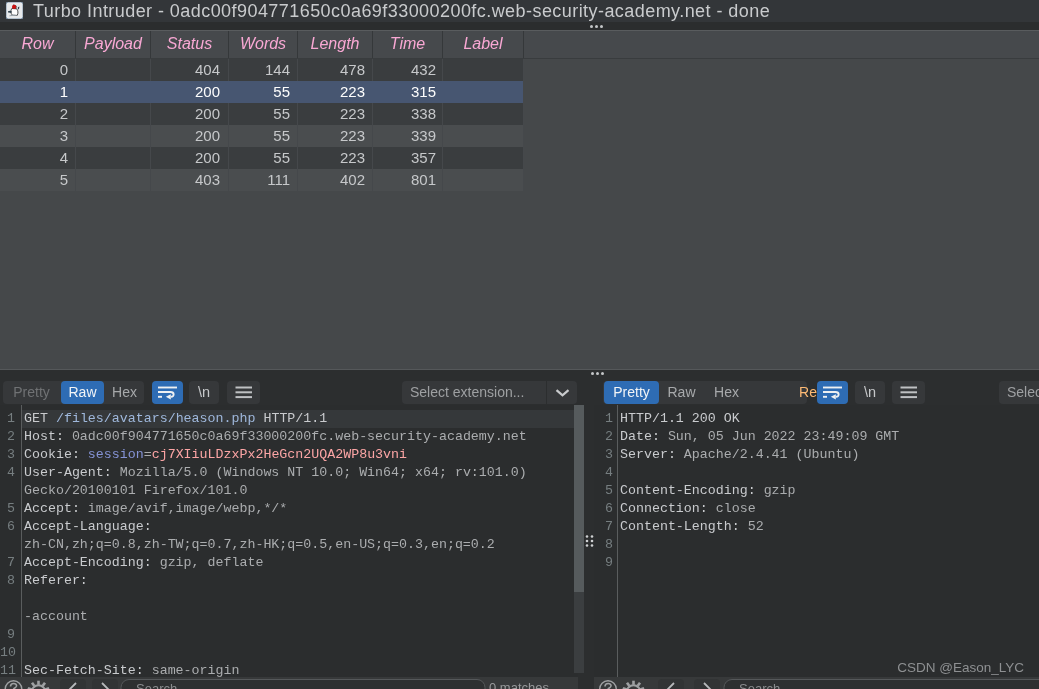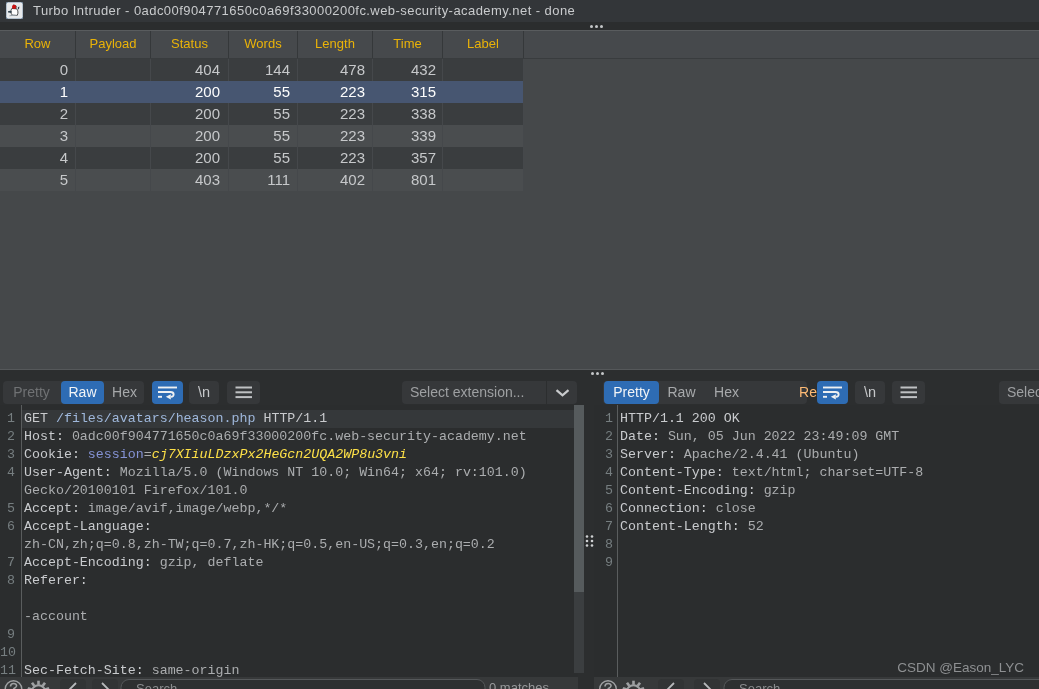--- a/index.html
+++ b/index.html
@@ -1,46 +1,46 @@
 <!DOCTYPE html>
 <html><head>
 <meta charset="utf-8">
 <style>
   html,body{margin:0;padding:0;}
   body{width:1039px;height:689px;overflow:hidden;background:#2c2e2f;font-family:"Liberation Sans",sans-serif;position:relative;}
   .abs{position:absolute;}
   
   #titlebar{left:0;top:0;width:1039px;height:22px;background:#333639;}
-  #titletext{left:33px;top:0;height:22px;line-height:22px;font-size:13px;letter-spacing:0.44px;color:#c9cbcd;white-space:nowrap;}
+  #titletext{left:33px;top:0;height:22px;line-height:22px;font-size:18px;letter-spacing:0.44px;color:#c9cbcd;white-space:nowrap;}
   
   #strip1{left:0;top:22px;width:1039px;height:8px;background:#2b2d2e;border-bottom:1px solid #595c5e;}
   .hdots{line-height:0;font-size:0;}
   .hdots span{display:inline-block;width:3.4px;height:3.4px;border-radius:50%;background:#c4c6c8;margin-right:1.6px;}
   
   #tablearea{left:0;top:31px;width:1039px;height:338px;background:#45484a;border-bottom:1px solid #55585a;}
   #thead{left:0;top:0;width:1039px;height:27px;background:#46494c;border-bottom:1px solid #393c3e;}
-  .hcell{position:absolute;top:0;height:27px;line-height:26px;text-align:center;color:#eab308;font-size:13px;border-right:1px solid #35383a;}
+  .hcell{position:absolute;top:0;height:27px;line-height:26px;text-align:center;color:#f9a8d4;font-size:16px;border-right:1px solid #35383a;font-style:italic;}
   .trow{position:absolute;left:0;width:523px;height:22px;}
   .tcell{position:absolute;top:0;height:22px;line-height:22px;text-align:right;font-size:15px;border-right:1px solid #45484b;box-sizing:border-box;}
   
   #bottom{left:0;top:370px;width:1039px;height:252px;background:#2c2e2f;}
   .tabgroup{position:absolute;top:11px;height:23px;background:#36383a;border-radius:4px;}
   .tab{position:absolute;top:11px;height:23px;line-height:23px;font-size:14px;text-align:center;border-radius:4px;}
   .tabsel{background:#2e6cb4;color:#f2f4f6;}
   .btn{position:absolute;top:11px;height:23px;background:#36383a;border-radius:4px;}
   .btnblue{background:#2e6cb4;}
   .seltext{position:absolute;top:11px;height:23px;line-height:23px;font-size:14px;color:#9ea0a2;white-space:nowrap;}
   
   .editor{position:absolute;top:35px;height:272px;background:#2b2d2e;}
   .gut{position:absolute;text-align:right;font-family:"Liberation Mono",monospace;font-size:13.3px;color:#767e80;height:18px;line-height:18px;}
   .ln{position:absolute;font-family:"Liberation Mono",monospace;font-size:13.3px;height:18px;line-height:18px;white-space:pre;color:#abadaf;}
   .hn{color:#c9cbce;}  
   .url{color:#9fb8dc;}
   .pn{color:#8593d6;}  
-  .pv{color:#fde047;font-style:italic;}  
+  .pv{color:#fca5a5;}  
   
   .sbar{position:absolute;top:307px;height:12px;background:#37393a;}
   #selrow .tcell{border-right-color:transparent;}
 </style>
 </head>
 <body>
 
 <div id="titlebar" class="abs">
   <svg class="abs" style="left:6px;top:2px" width="17" height="17" viewBox="0 0 17 17">
     <rect x="0" y="0" width="17" height="17" rx="2.5" fill="#e8eaec" stroke="#7f96ac" stroke-width="1"></rect>
@@ -225,21 +225,20 @@
     <div class="gut" style="left:0;top:41px;width:19px">3</div>
     <div class="gut" style="left:0;top:59px;width:19px">4</div>
     <div class="gut" style="left:0;top:77px;width:19px">5</div>
     <div class="gut" style="left:0;top:95px;width:19px">6</div>
     <div class="gut" style="left:0;top:113px;width:19px">7</div>
     <div class="gut" style="left:0;top:131px;width:19px">8</div>
     <div class="gut" style="left:0;top:149px;width:19px">9</div>
     <div class="ln" style="left:26px;top:5px"><span class="hn">HTTP/1.1 200 OK</span></div>
     <div class="ln" style="left:26px;top:23px"><span class="hn">Date:</span> Sun, 05 Jun 2022 23:49:09 GMT</div>
     <div class="ln" style="left:26px;top:41px"><span class="hn">Server:</span> Apache/2.4.41 (Ubuntu)</div>
-    <div class="ln" style="left:26px;top:59px"><span class="hn">Content-Type:</span> text/html; charset=UTF-8</div>
     <div class="ln" style="left:26px;top:77px"><span class="hn">Content-Encoding:</span> gzip</div>
     <div class="ln" style="left:26px;top:95px"><span class="hn">Connection:</span> close</div>
     <div class="ln" style="left:26px;top:113px"><span class="hn">Content-Length:</span> 52</div>
     <div class="abs" style="right:15px;top:255px;font-size:13.5px;color:#8e9092;white-space:nowrap">CSDN @Eason_LYC</div>
   </div>
 
   <svg class="abs" style="left:584px;top:164px" width="12" height="14" viewBox="0 0 12 14">
     <g fill="#cfd1d3">
       <circle cx="3" cy="2.5" r="1.3"></circle>
         <circle cx="8" cy="2.5" r="1.3"></circle>

